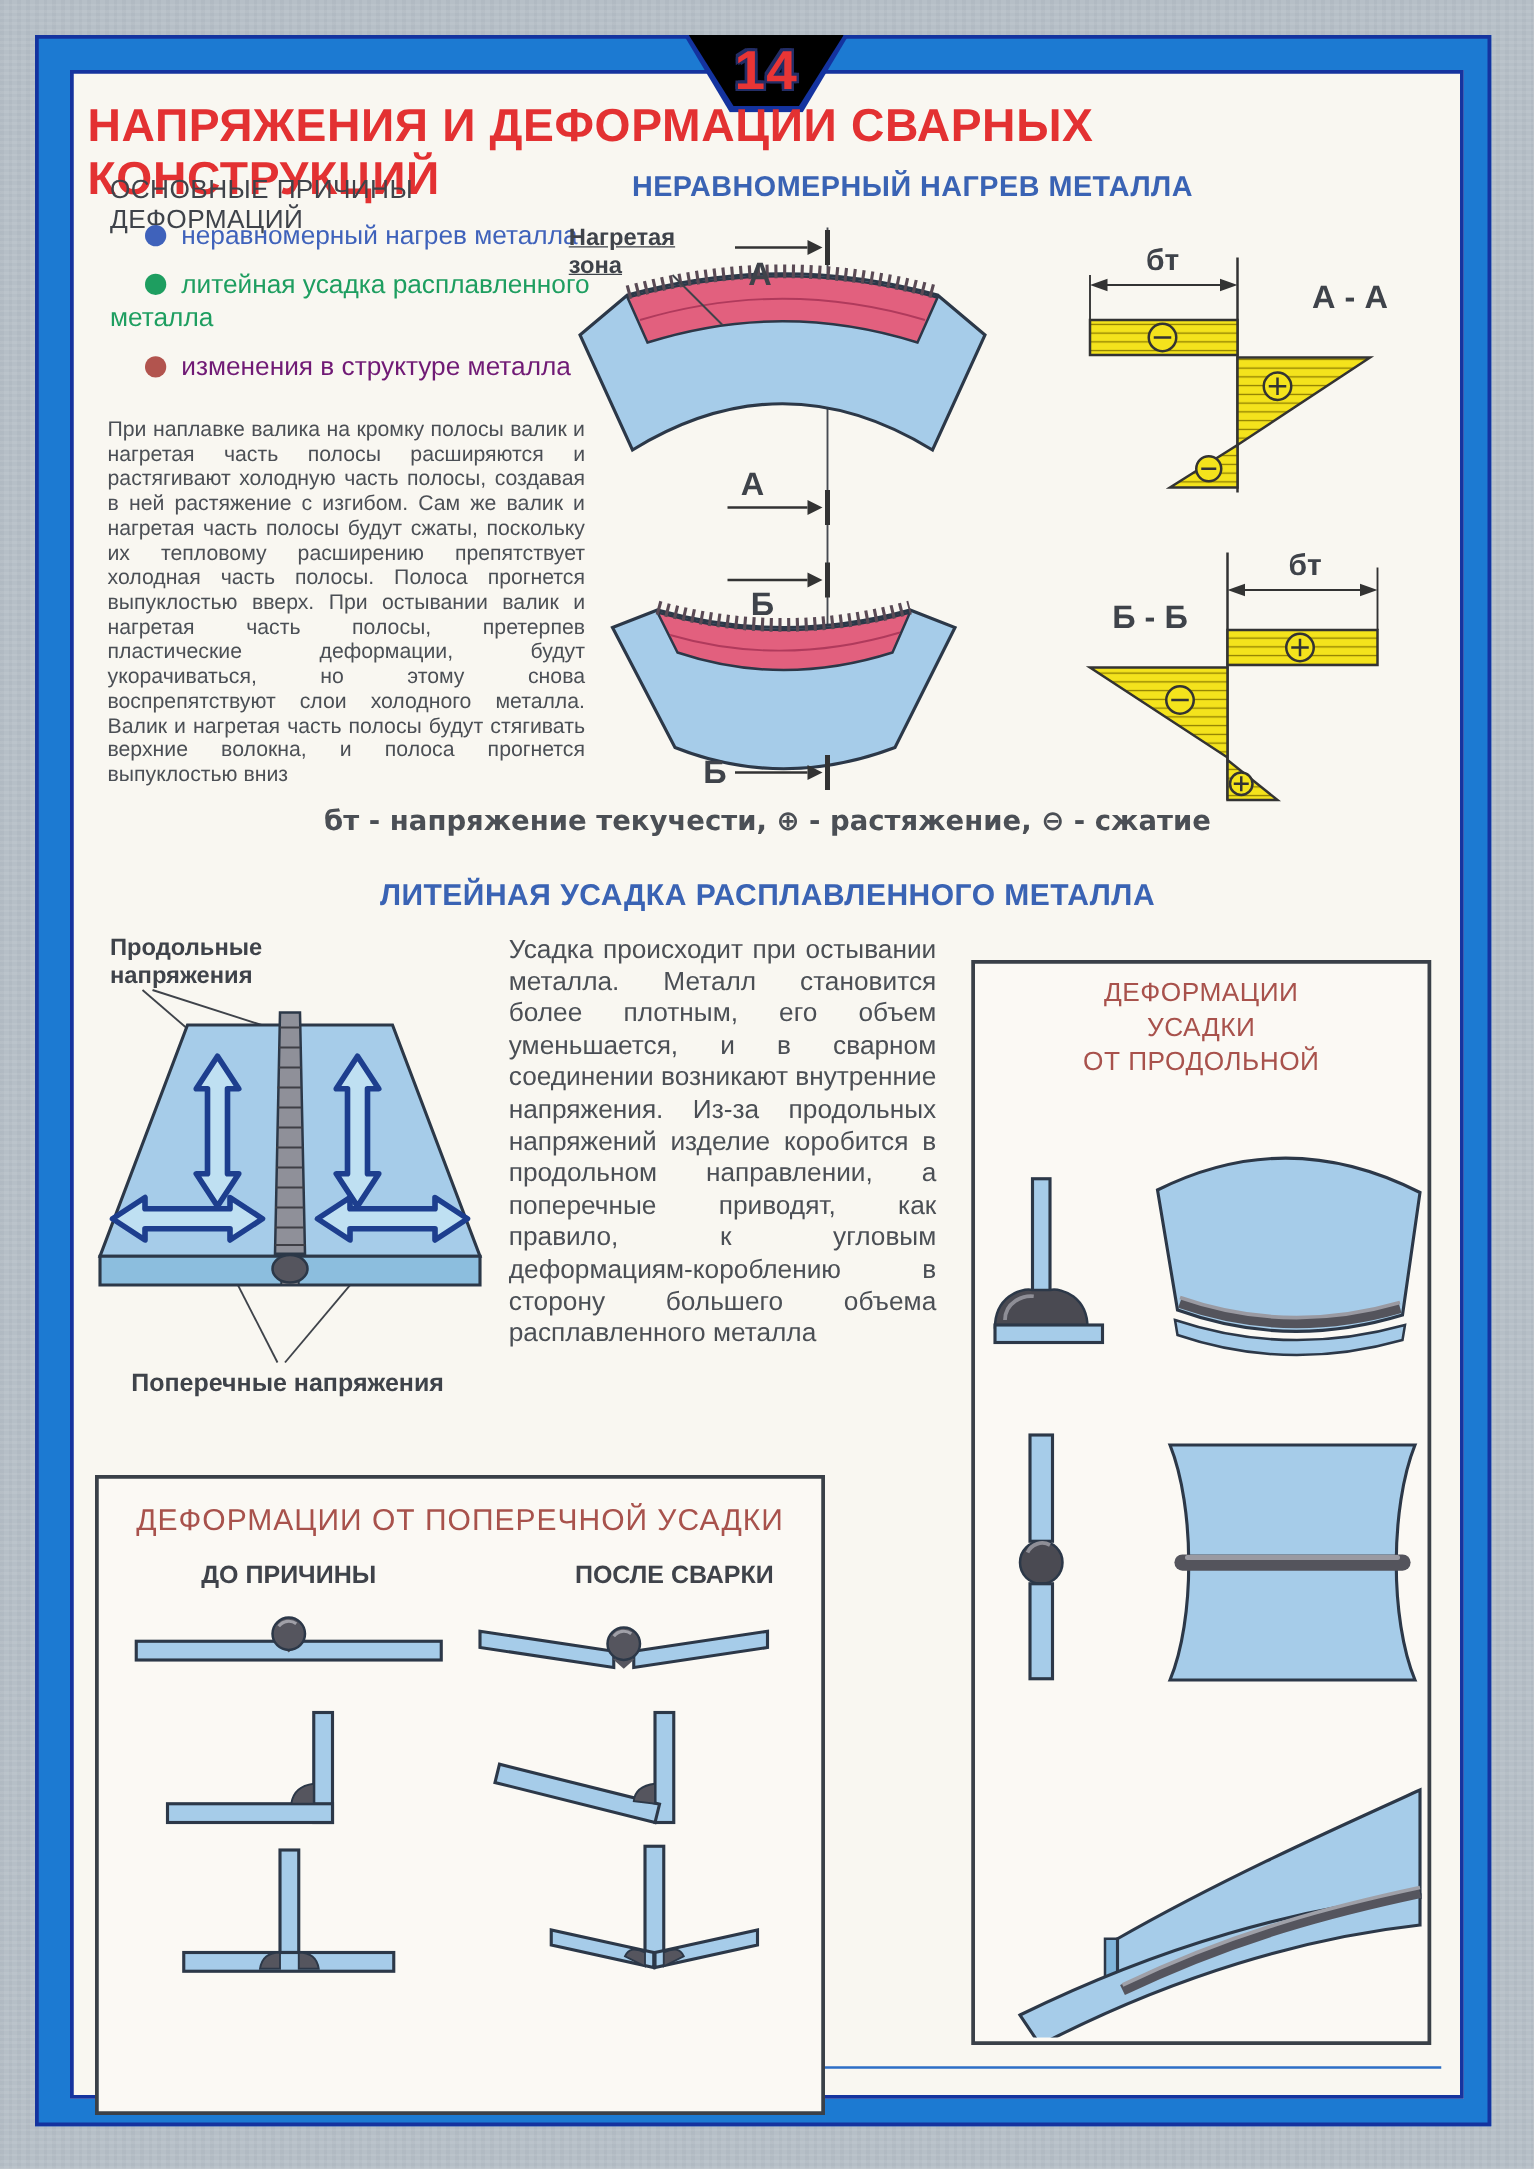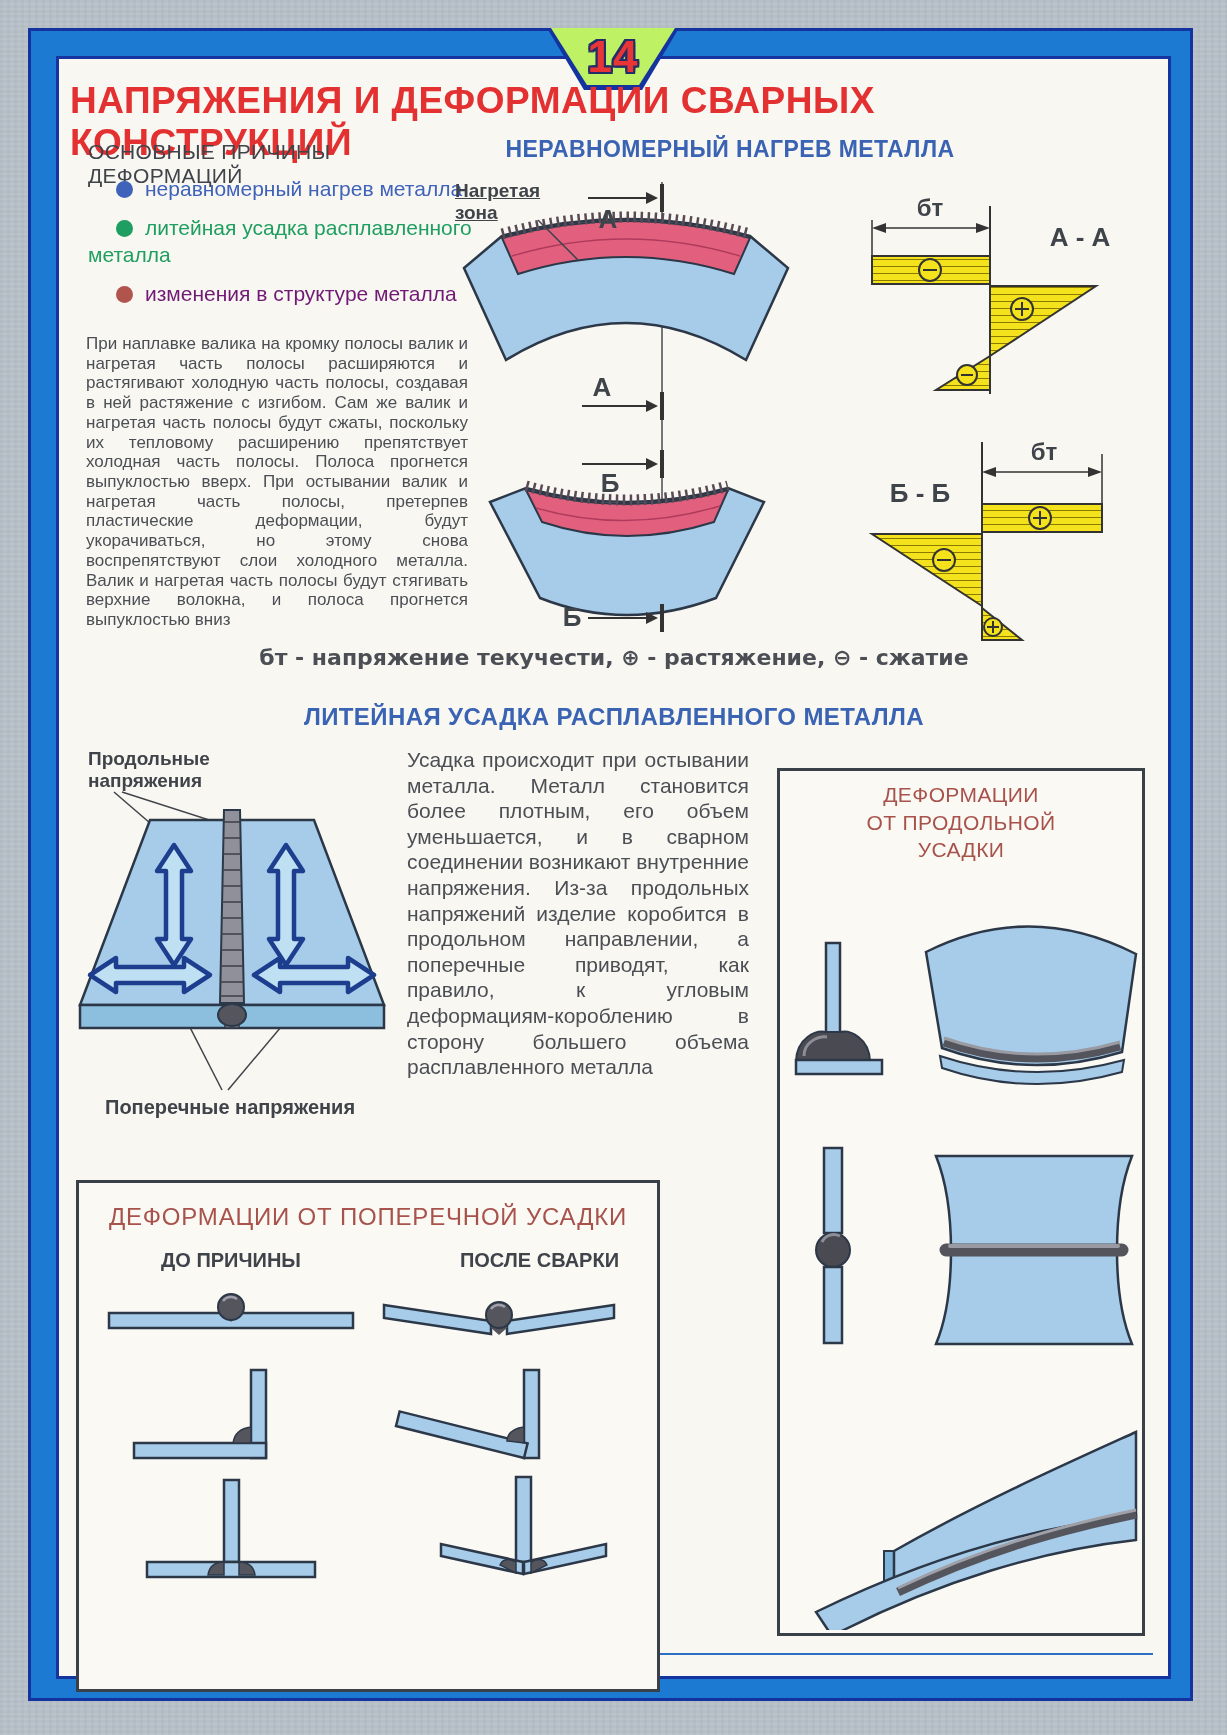--- a/index.html
+++ b/index.html
@@ -8,21 +8,21 @@
   .wall{position:absolute;inset:0;
     background:
       repeating-linear-gradient(0deg, rgba(255,255,255,.07) 0 2px, rgba(0,0,0,0) 2px 5px),
       repeating-linear-gradient(90deg, rgba(110,120,135,.07) 0 3px, rgba(0,0,0,0) 3px 7px),
       #b6bfc7;}
   .band{position:absolute;left:28px;top:28px;width:1165px;height:1673px;background:#1c7ad2;border:3px solid #14339f;box-sizing:border-box;}
   .paper{position:absolute;left:56px;top:56px;width:1115px;height:1623px;background:#f9f7f1;border:3px solid #16349f;box-sizing:border-box;}
   .pinstripe-bottom{position:absolute;left:76px;top:1653px;width:1077px;height:0;border-top:2px solid #2e6fc6;}
   .tab-outer{position:absolute;left:547px;top:28px;width:132px;height:62px;background:#14339f;
     clip-path:polygon(0 0,100% 0,72% 100%,28% 100%);}
-  .tab-inner{position:absolute;left:4px;top:0px;width:124px;height:57px;background:#bef264;
+  .tab-inner{position:absolute;left:4px;top:0px;width:124px;height:57px;background:#000000;
     clip-path:polygon(0 0,100% 0,71% 100%,29% 100%);display:flex;align-items:center;justify-content:center;}
   .tab-num{font-size:44px;font-weight:bold;color:#e93535;letter-spacing:1px;
     text-shadow:2px 2px 0 #232d66,-2px -2px 0 #232d66,2px -2px 0 #232d66,-2px 2px 0 #232d66,0 2px 0 #232d66,2px 0 0 #232d66,0 -2px 0 #232d66,-2px 0 0 #232d66;}
   .poster-title{left:70px;top:80px;width:1087px;text-align:left;font-size:37px;font-weight:bold;color:#e33132;letter-spacing:.5px;}
   .causes-heading{left:88px;top:140px;width:400px;font-size:21px;color:#3f434a;letter-spacing:.3px;}
   .bullets{left:88px;top:176px;width:384px;font-size:21px;line-height:1.25;}
   .bullet-item{margin-bottom:13px;text-indent:0;}
   .dot{display:inline-block;width:17px;height:17px;border-radius:50%;margin:0 12px 0 28px;vertical-align:-2px;}
   .para{color:#4b4f55;text-align:justify;}
   .para-left{left:86px;top:334px;width:382px;font-size:17px;line-height:1.16;}
@@ -206,22 +206,22 @@
   <path d="M28,185 L54,168 L54,177 L122,177 L122,168 L148,185 L122,202 L122,193 L54,193 L54,202 Z" fill="#bfe0f2" stroke="#1d3e8e" stroke-width="4.5" stroke-linejoin="round"></path>
   <path d="M192,185 L218,168 L218,177 L286,177 L286,168 L312,185 L286,202 L286,193 L218,193 L218,202 Z" fill="#bfe0f2" stroke="#1d3e8e" stroke-width="4.5" stroke-linejoin="round"></path>
 </svg>
 <div class="abs diag-label trans-label">Поперечные напряжения</div>
 
 <div class="abs para para-mid">Усадка происходит при остывании металла. Металл становится более плотным, его объем уменьшается, и в сварном соединении возникают внутренние напряжения. Из-за продольных напряжений изделие коробится в продольном направлении, а поперечные приводят, как правило, к угловым деформациям-короблению в сторону большего объема расплавленного металла</div>
 
 <div class="abs def-box box-long">
   <div class="box-title box-title-long">
     <span>ДЕФОРМАЦИИ</span>
+    <span>УСАДКИ</span>
     <span>ОТ ПРОДОЛЬНОЙ</span>
-    <span>УСАДКИ</span>
   </div>
   <svg style="position:absolute;left:0;top:95px" width="362" height="764" viewBox="0 0 362 764">
 
     <rect x="46" y="77" width="14" height="105" fill="#a6cce9" stroke="#2c3848" stroke-width="2.5"></rect>
     <path d="M16,196 C16,172 36,164 46,166 L60,166 C70,164 90,172 90,196 Z" fill="#4a4a52" stroke="#2c3848" stroke-width="2"></path>
     <path d="M24,190 C24,176 38,170 47,171" fill="none" stroke="#8e8e96" stroke-width="3"></path>
     <rect x="16" y="194" width="86" height="14" fill="#a6cce9" stroke="#2c3848" stroke-width="2.5"></rect>
 
     <path d="M146,86 Q250,34 356,88 L342,186 Q250,214 162,182 Z" fill="#a6cce9" stroke="#2c3848" stroke-width="2.5"></path>
     <path d="M164,176 Q250,206 340,180" fill="none" stroke="#54545c" stroke-width="9"></path>

